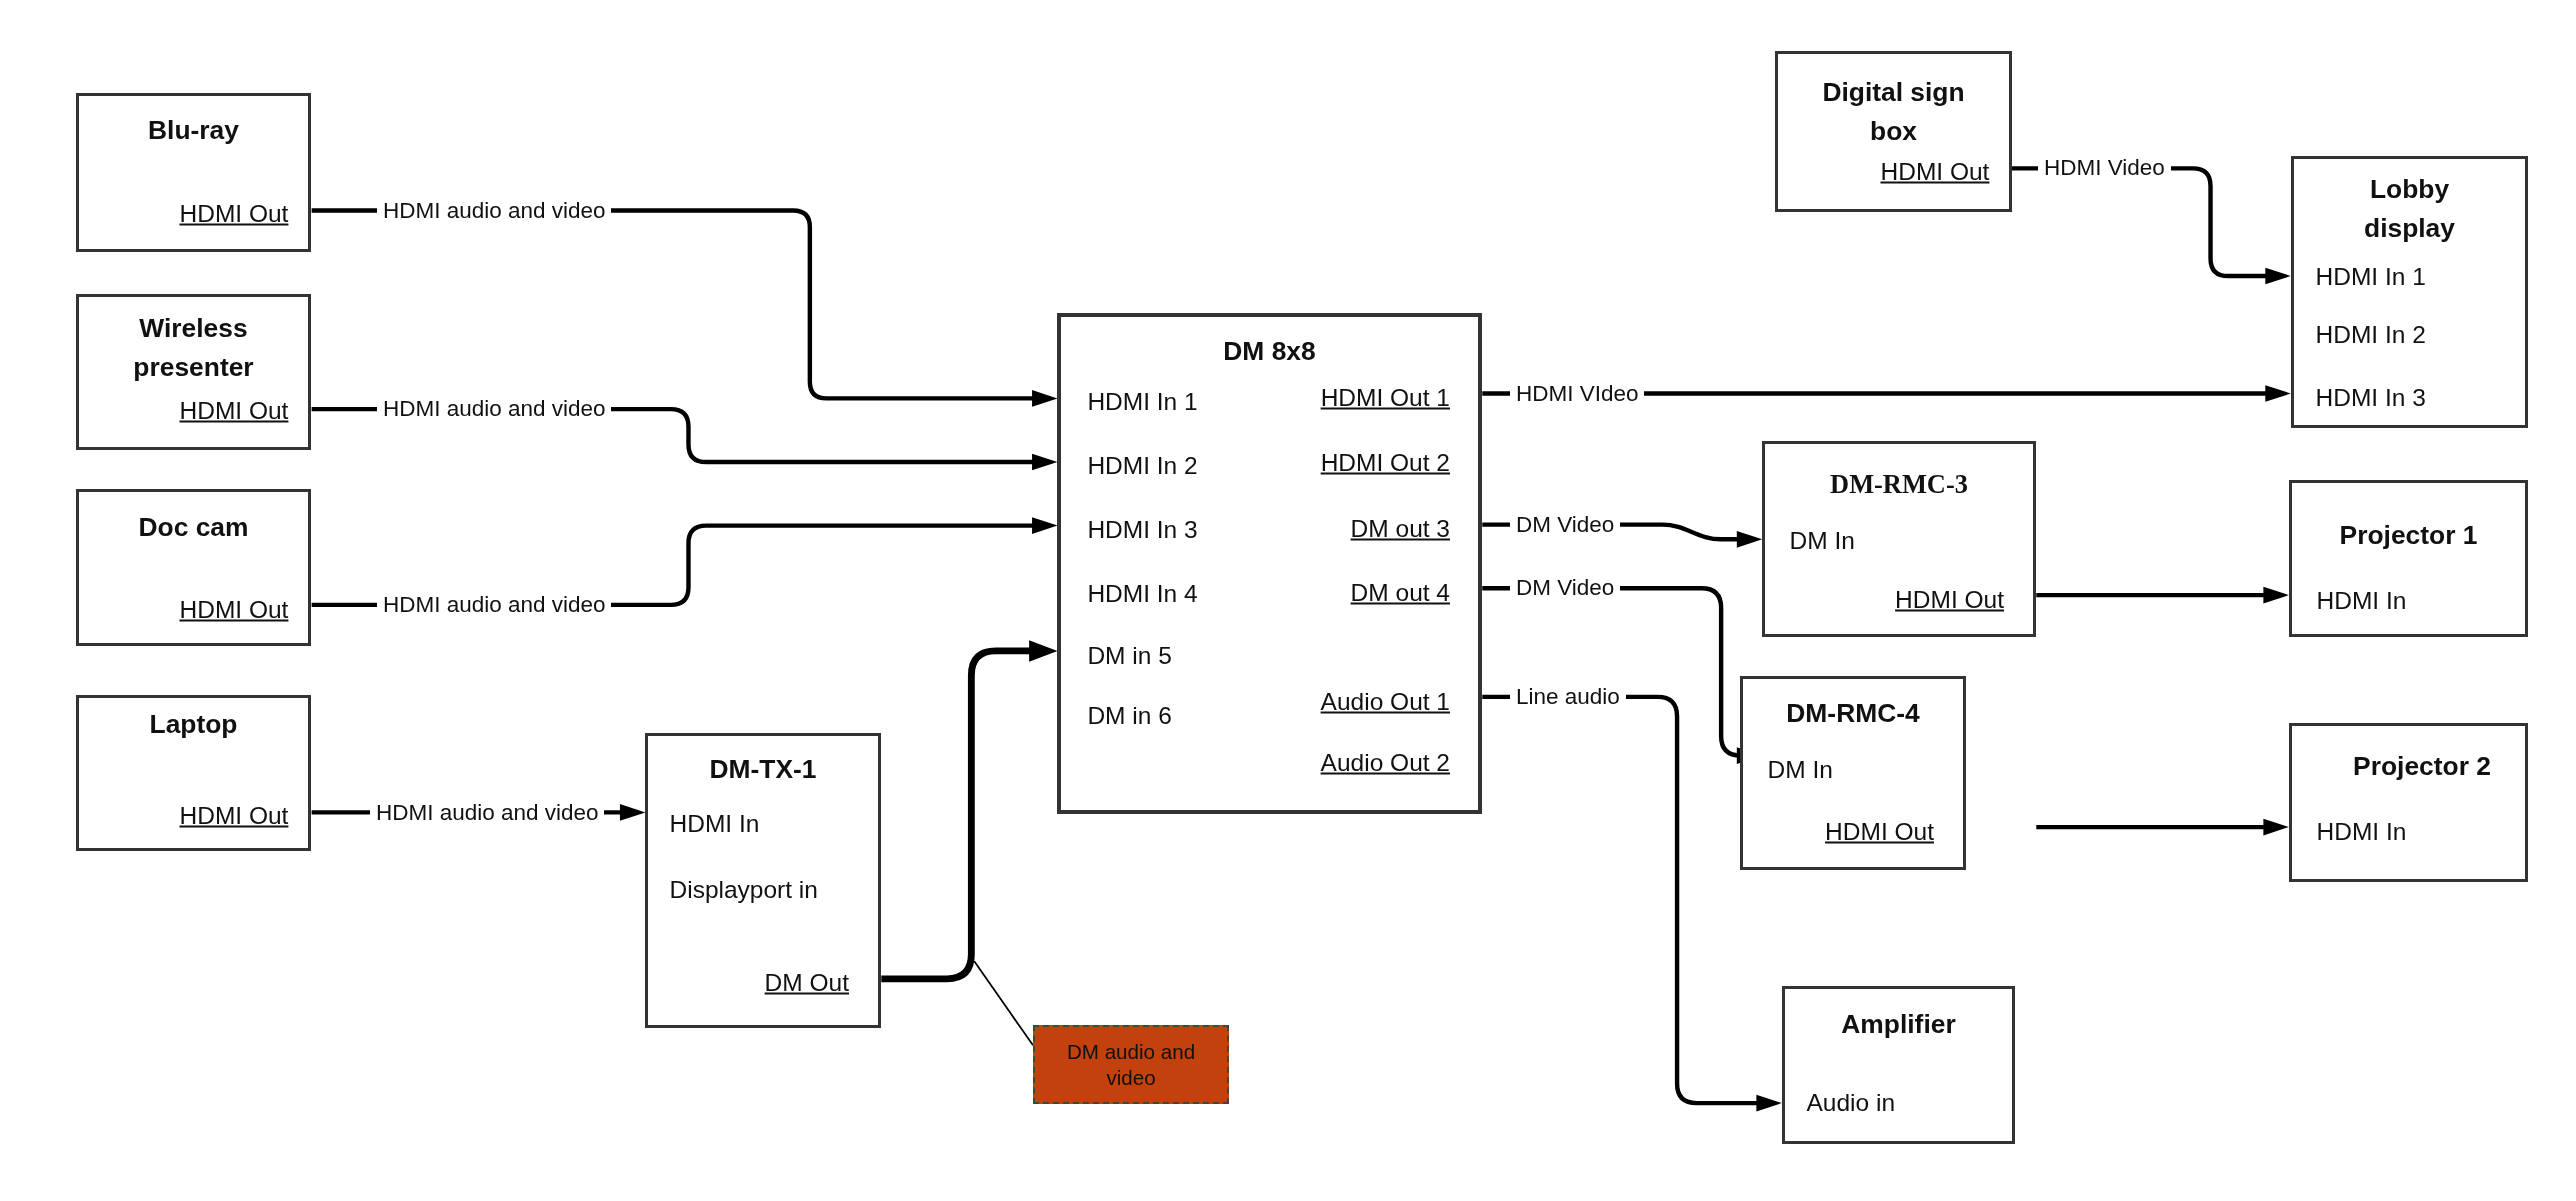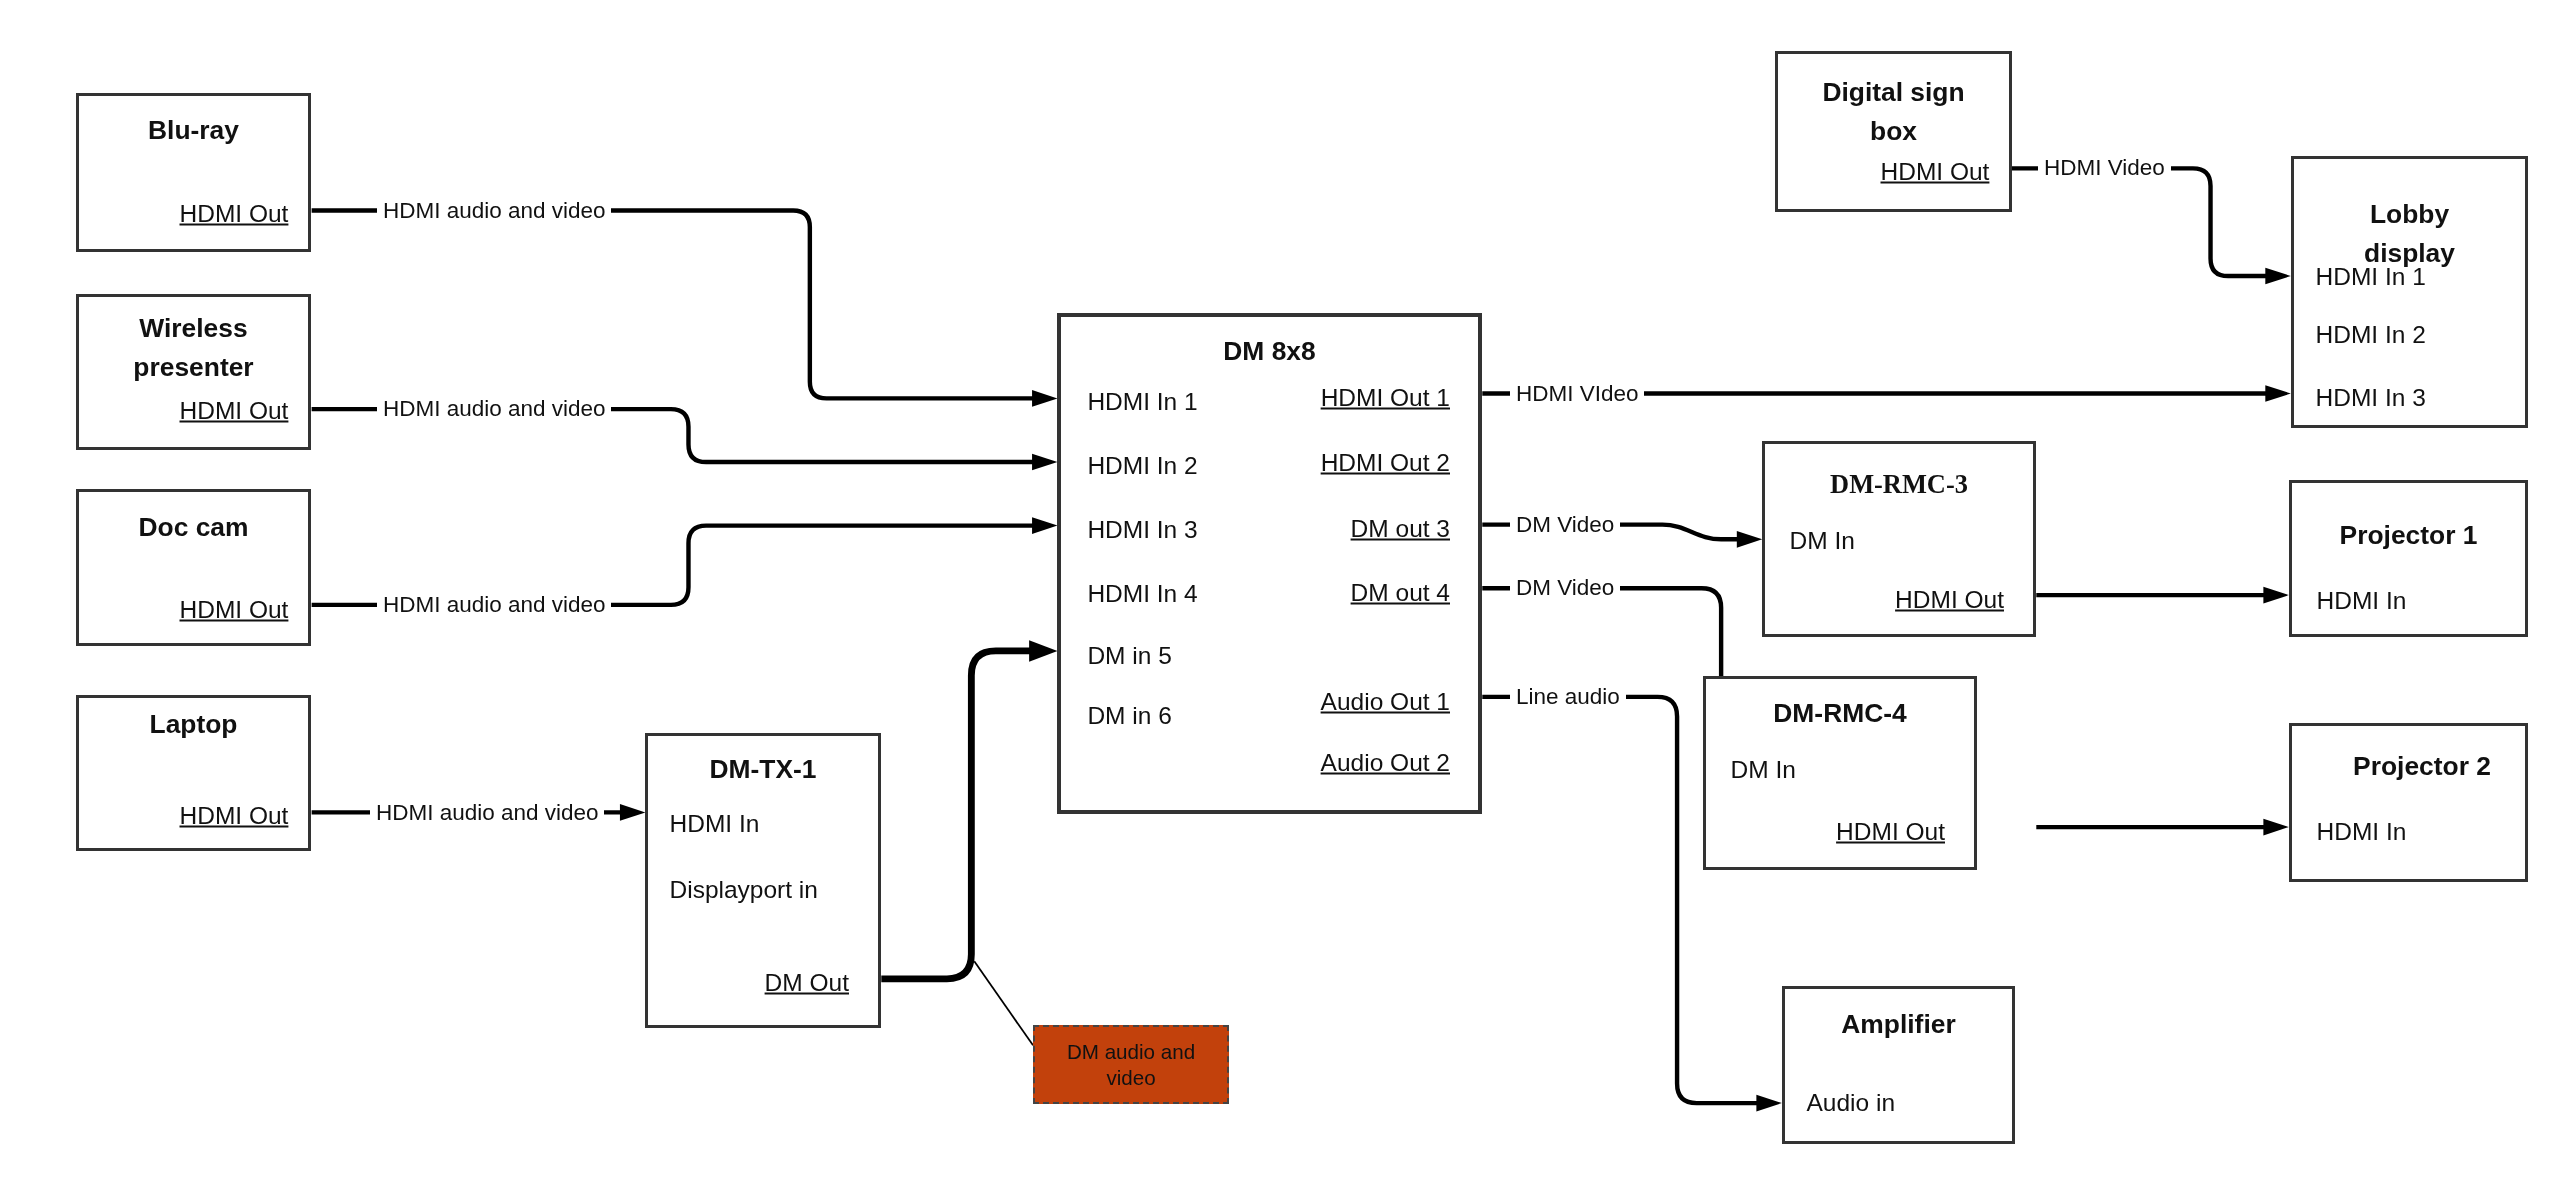--- a/index.html
+++ b/index.html
@@ -143,36 +143,36 @@
 
   <div class="node" style="left:1775px;top:51px;width:237px;height:161px;">
     <div class="title twoline" style="top:18.6px;">
       <div>Digital sign</div>
       <div>box</div>
     </div>
     <div class="port right" style="right:19.6px;top:117px;">HDMI Out</div>
   </div>
 
   <div class="node" style="left:2291px;top:156px;width:237px;height:272px;">
-    <div class="title twoline" style="top:36px;text-align:center;">
+    <div class="title twoline" style="top:11px;text-align:center;">
       <div>Lobby</div>
       <div>display</div>
     </div>
     <div class="port left" style="left:21.5px;top:117px;">HDMI In 1</div>
     <div class="port left" style="left:21.5px;top:175px;">HDMI In 2</div>
     <div class="port left" style="left:21.5px;top:238px;">HDMI In 3</div>
   </div>
 
   <div class="node" style="left:1762px;top:441px;width:274px;height:196px;">
     <div class="title" style="top:40px;font-family:Liberation Serif, serif;">DM-RMC-3</div>
     <div class="port left" style="left:24.5px;top:96px;">DM In</div>
     <div class="port right" style="right:29px;top:155px;">HDMI Out</div>
   </div>
 
-  <div class="node" style="left:1703px;top:676px;width:274px;height:194px;">
+  <div class="node" style="left:1740px;top:676px;width:226px;height:194px;">
     <div class="title" style="top:34px;">DM-RMC-4</div>
     <div class="port left" style="left:24.5px;top:90px;">DM In</div>
     <div class="port right" style="right:29px;top:152px;">HDMI Out</div>
   </div>
 
   <div class="node" style="left:2289px;top:480px;width:239px;height:157px;">
     <div class="title" style="top:32px;margin-top:20px;">Projector 1</div>
     <div class="port left" style="left:24.5px;top:117px;">HDMI In</div>
   </div>
 

